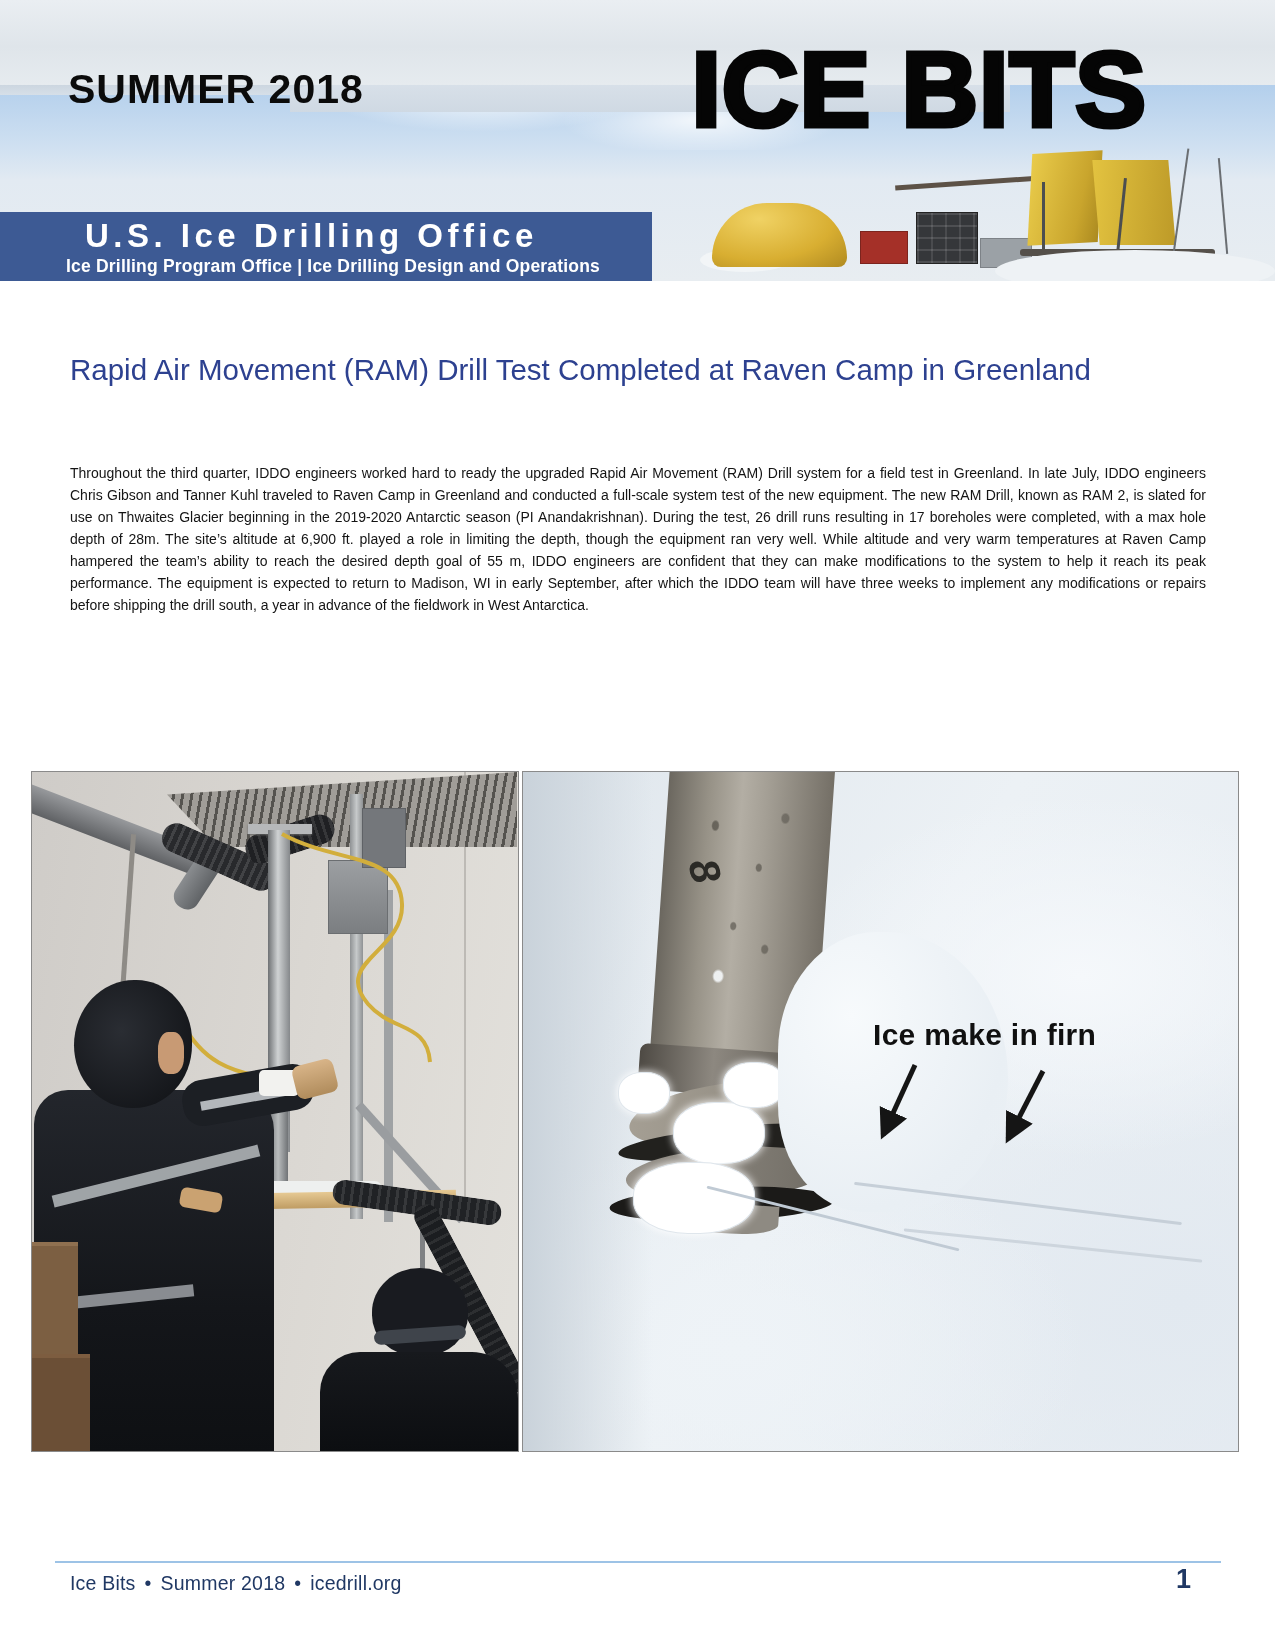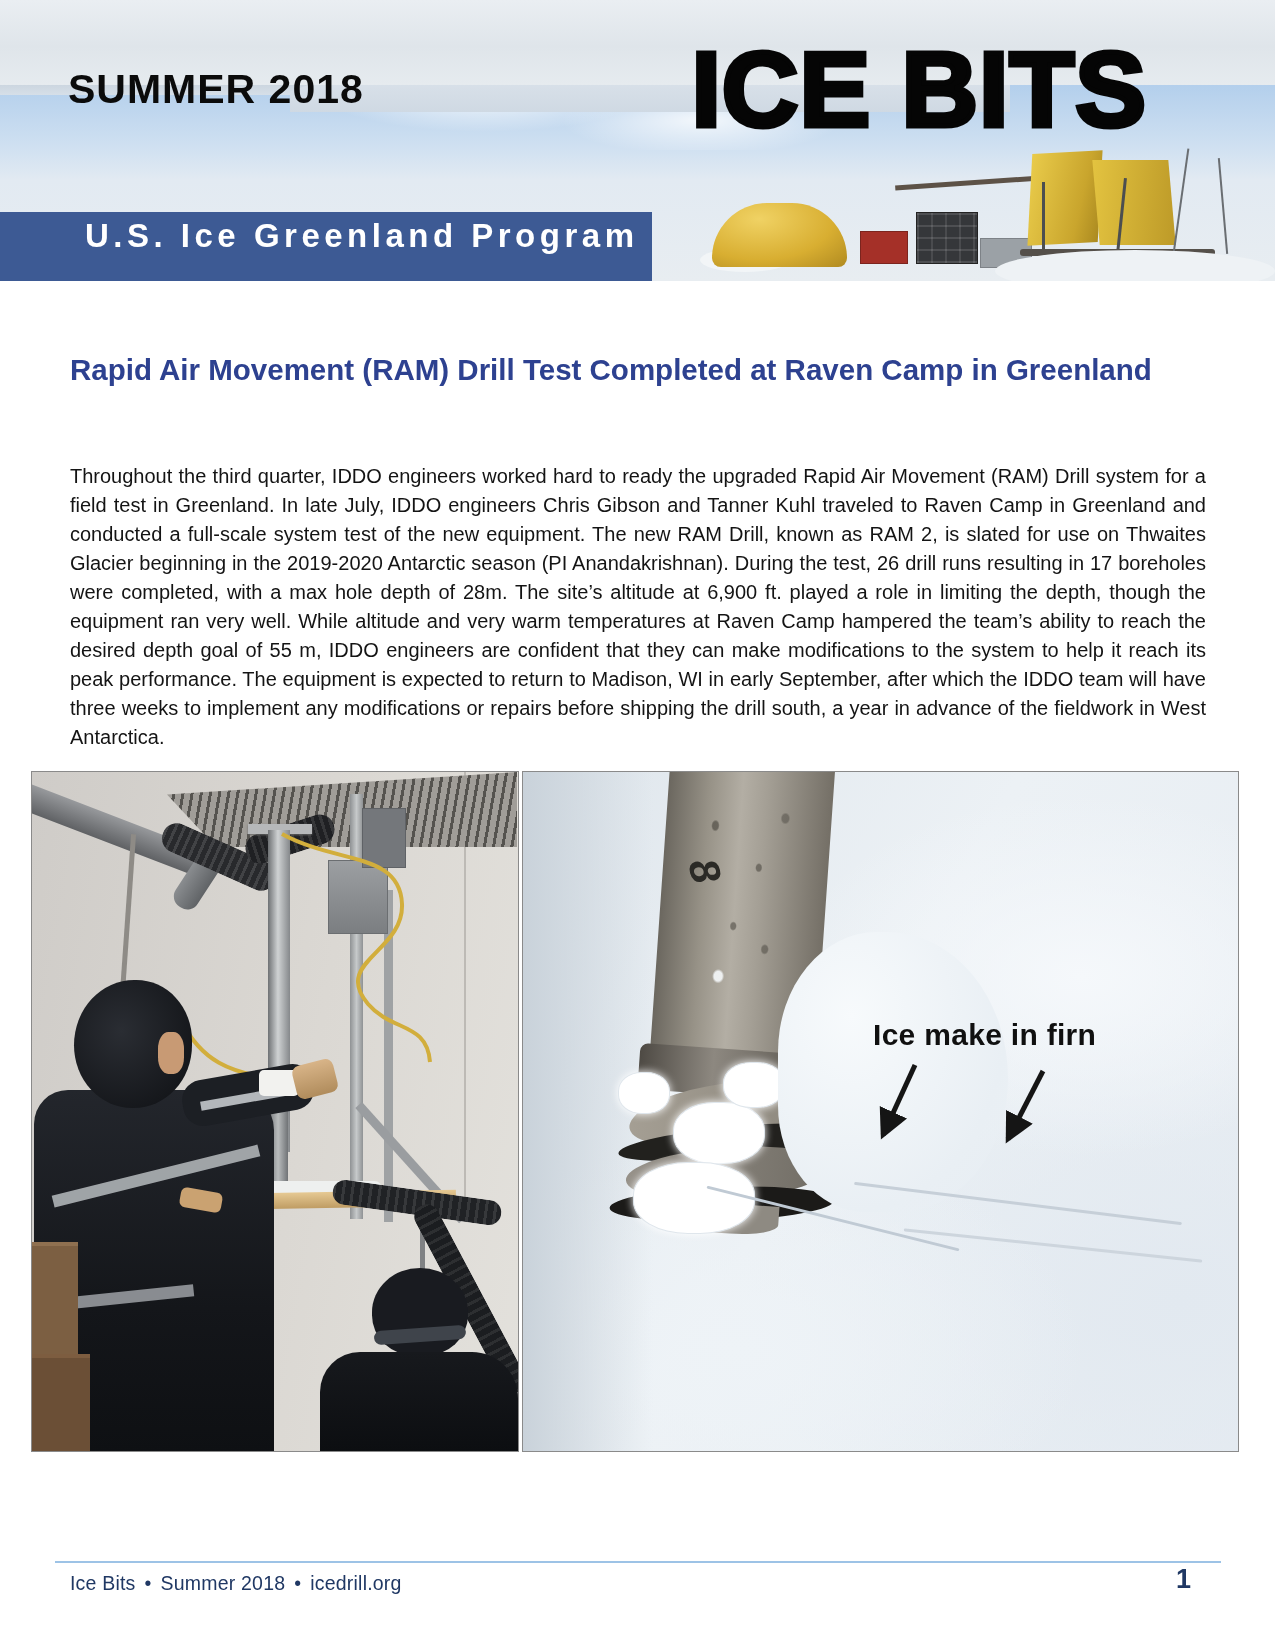--- a/index.html
+++ b/index.html
@@ -57,23 +57,23 @@
   .issue-label{left:68px;top:66px;font-size:41px;font-weight:800;color:#0b0b0b;letter-spacing:1px;}
   .newsletter-title{right:128px;top:36px;font-size:106px;line-height:1;font-weight:900;color:#050505;
     -webkit-text-stroke:5px #050505;letter-spacing:1px;}
   .program-bar{left:0;top:212px;width:652px;height:69px;background:#3D5A94;}
   .program-title{left:85px;top:5px;font-size:33px;font-weight:bold;color:#ffffff;letter-spacing:4.5px;white-space:nowrap;}
   .program-subtitle{left:66px;top:44px;font-size:17.5px;font-weight:bold;color:#ffffff;letter-spacing:.2px;white-space:nowrap;}
 
   
   .tagline{left:0;top:288px;width:1275px;text-align:center;font-style:italic;font-weight:bold;
     font-size:19.5px;color:#C9802E;}
-  .article-heading{left:70px;top:351px;width:1100px;font-size:29.5px;font-weight:bold;
+  .article-heading{left:70px;top:351px;width:1100px;font-size:29.5px;font-weight:normal;
     color:#2D4190;line-height:38px;}
-  .article-body{left:70px;top:462px;width:1136px;font-size:20px;line-height:29px;
+  .article-body{left:70px;top:462px;width:1136px;font-size:14px;line-height:22px;
     text-align:justify;color:#141414;}
 
   
   .figure{left:32px;top:772px;width:1206px;height:679px;}
   .photo{position:absolute;top:0;height:679px;overflow:hidden;outline:1px solid #8a8a8a;}
   .photo-left{left:0;width:486px;background:linear-gradient(100deg,#cfccc8,#dbd8d3 55%,#e3e1dc);}
   .photo-right{left:491px;width:715px;
     background:
       radial-gradient(420px 260px at 78% 30%, #f5f8fb, rgba(245,248,251,0) 70%),
       radial-gradient(500px 300px at 30% 85%, #eef3f7, rgba(238,243,247,0) 70%),
@@ -209,21 +209,22 @@
     <div class="abs rig-frame2"></div>
     <div class="abs rig-sled"></div>
     <div class="abs mast1"></div>
     <div class="abs mast2"></div>
     <div class="abs drift"></div>
 
     <div class="abs issue-label">SUMMER 2018</div>
     <div class="abs newsletter-title">ICE BITS</div>
 
     <div class="abs program-bar">
-      <div class="abs program-title">U.S. Ice Greenland Program</div>
+      <div class="abs program-title">U.S. Ice Drilling Office</div>
+      <div class="abs program-subtitle">Ice Drilling Program Office | Ice Drilling Design and Operations</div>
     </div>
   </div>
 
 
   <div class="abs article-heading">Rapid Air Movement (RAM) Drill Test Completed at Raven Camp in Greenland</div>
   <div class="abs article-body">Throughout the third quarter, IDDO engineers worked hard to ready the upgraded Rapid Air Movement (RAM) Drill system for a field test in Greenland. In late July, IDDO engineers Chris Gibson and Tanner Kuhl traveled to Raven Camp in Greenland and conducted a full-scale system test of the new equipment. The new RAM Drill, known as RAM 2, is slated for use on Thwaites Glacier beginning in the 2019-2020 Antarctic season (PI Anandakrishnan). During the test, 26 drill runs resulting in 17 boreholes were completed, with a max hole depth of 28m. The site’s altitude at 6,900 ft. played a role in limiting the depth, though the equipment ran very well. While altitude and very warm temperatures at Raven Camp hampered the team’s ability to reach the desired depth goal of 55 m, IDDO engineers are confident that they can make modifications to the system to help it reach its peak performance. The equipment is expected to return to Madison, WI in early September, after which the IDDO team will have three weeks to implement any modifications or repairs before shipping the drill south, a year in advance of the fieldwork in West Antarctica.</div>
 
   <div class="abs figure">
 
     <div class="abs photo photo-left">

